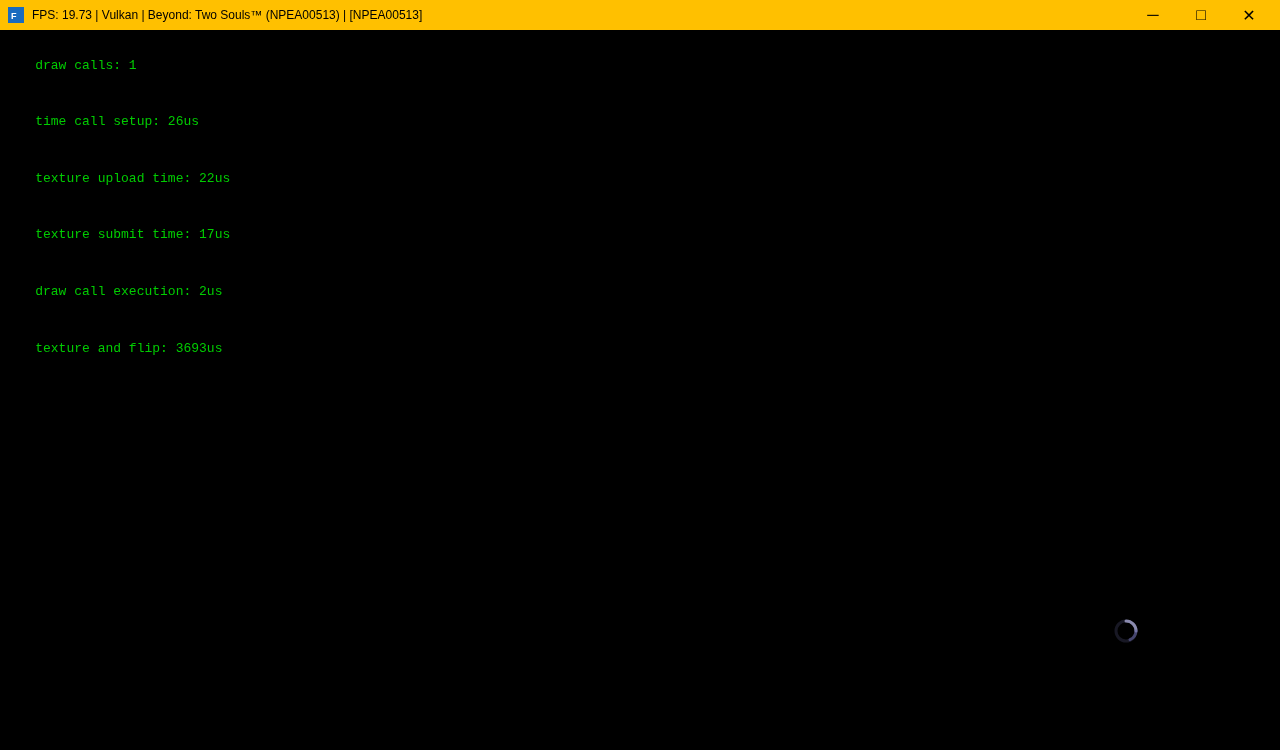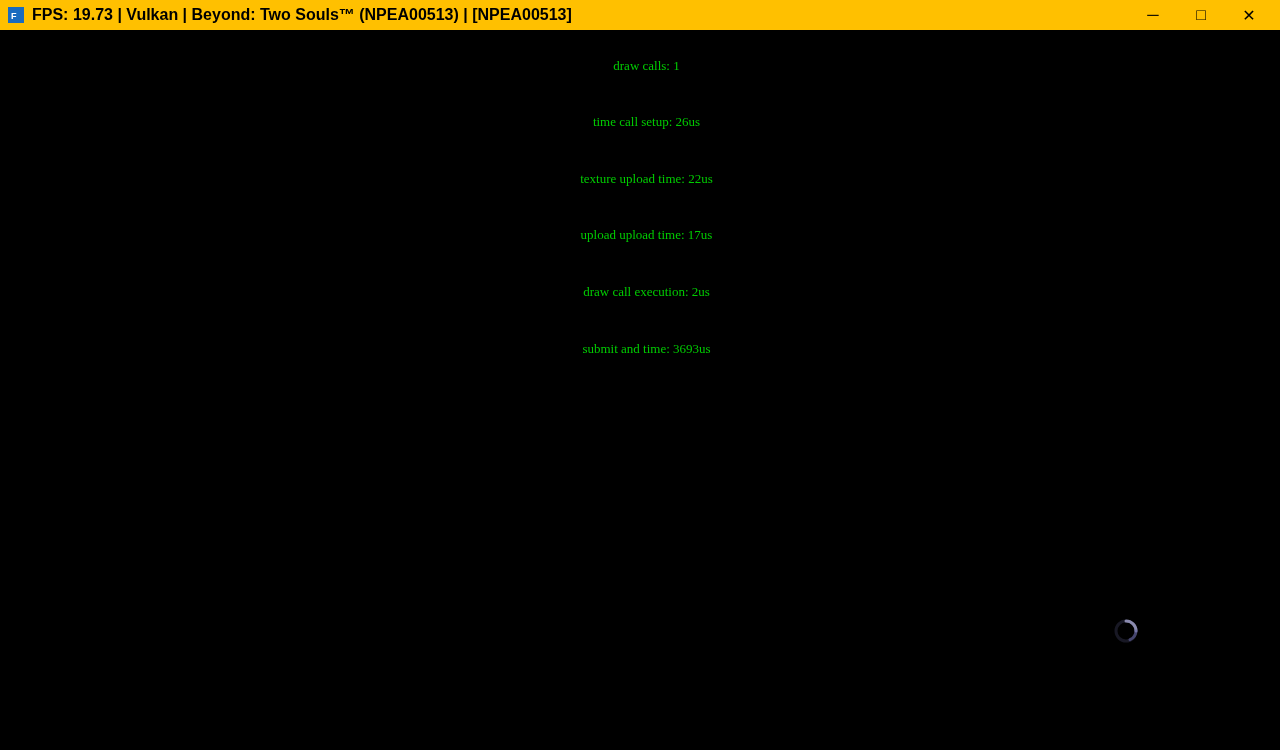--- a/index.html
+++ b/index.html
@@ -40,24 +40,24 @@
       align-items: center;
       justify-content: center;
     }
 
     #fps-icon svg {
       width: 14px;
       height: 14px;
     }
 
     #titlebar-title {
-      font-size: 16px;
+      font-size: 12px;
       color: #000;
       font-family: 'Segoe UI', Arial, sans-serif;
-      font-weight: bold;
+      font-weight: normal;
     }
 
     #titlebar-controls {
       display: flex;
       align-items: center;
       gap: 2px;
     }
 
     .titlebar-btn {
       width: 46px;
@@ -78,23 +78,22 @@
       height: 720px;
       background-color: #000000;
       position: relative;
       padding: 8px 4px;
     }
 
     #debug-text {
       color: #00cc00;
       font-size: 13px;
       line-height: 1.45;
-      font-family: Liberation Serif, serif;
+      font-family: Liberation Mono, monospace;
       white-space: pre;
-      text-align: center;
     }
 
     #loading-spinner {
       position: absolute;
       bottom: 105px;
       right: 140px;
       width: 28px;
       height: 28px;
     }
   </style>
@@ -119,25 +118,25 @@
 </div>
 
 <div id="main-content">
   <div id="debug-text">
     <span>draw calls: 1</span>
     <br>
     <span>time call setup: 26us</span>
     <br>
     <span>texture upload time: 22us</span>
     <br>
-    <span>upload upload time: 17us</span>
+    <span>texture submit time: 17us</span>
     <br>
     <span>draw call execution: 2us</span>
     <br>
-    <span>submit and time: 3693us</span>
+    <span>texture and flip: 3693us</span>
   </div>
 
   <div id="loading-spinner">
     <svg width="28" height="28" viewBox="0 0 28 28" xmlns="http://www.w3.org/2000/svg">
       <circle cx="14" cy="14" r="10" fill="none" stroke="rgba(80,80,120,0.3)" stroke-width="3"></circle>
       <path d="M14 4 A10 10 0 0 1 24 14" fill="none" stroke="rgba(160,160,200,0.85)" stroke-width="3" stroke-linecap="round"></path>
       <path d="M24 14 A10 10 0 0 1 18 22.7" fill="none" stroke="rgba(100,100,160,0.6)" stroke-width="3" stroke-linecap="round"></path>
     </svg>
   </div>
 </div>

